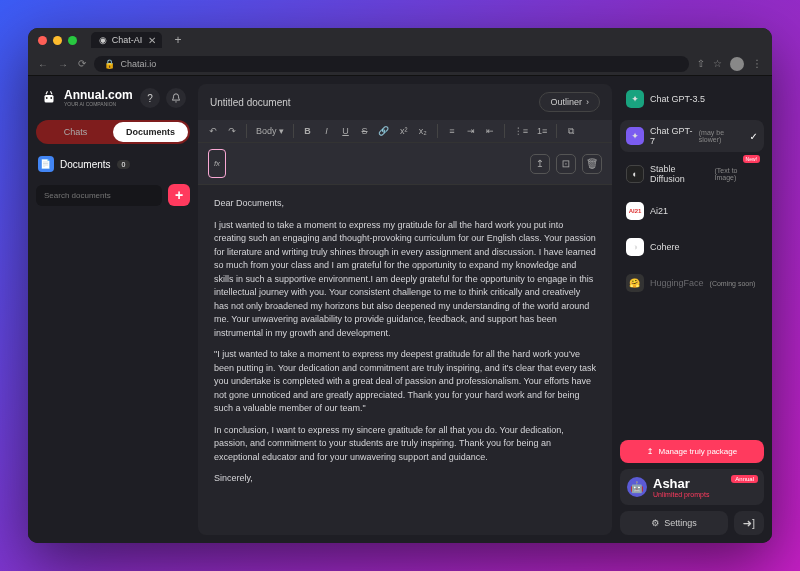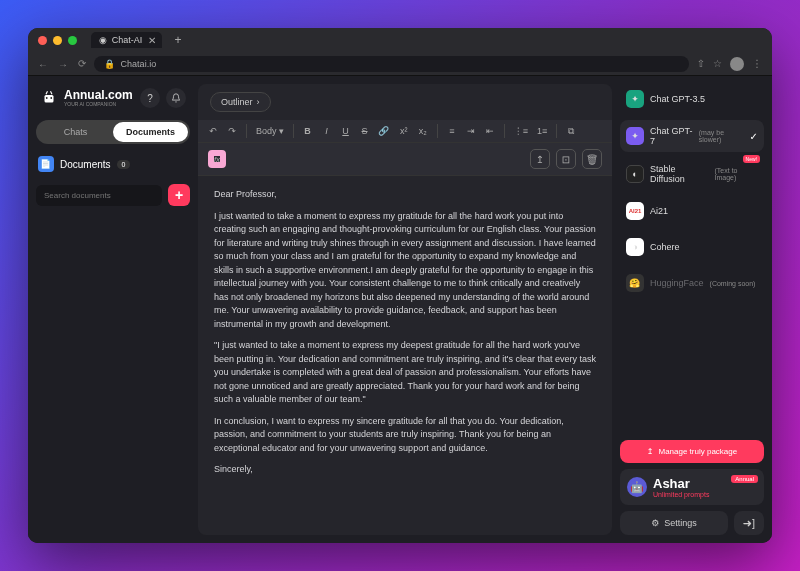--- a/index.html
+++ b/index.html
@@ -18,38 +18,38 @@
 .addr-right { display: flex; gap: 8px; color: #888; font-size: 10px; align-items: center; }
 .avatar-small { width: 14px; height: 14px; border-radius: 50%; background: #888; }
 .app { flex: 1; display: flex; background: #1e1e24; overflow: hidden; }
 .sidebar { width: 170px; background: #1e1e24; display: flex; flex-direction: column; padding: 8px; gap: 8px; }
 .logo { display: flex; align-items: center; gap: 6px; color: #fff; padding: 4px; }
 .logo-icon { width: 18px; height: 18px; }
 .logo-text { font-size: 12px; font-weight: 700; line-height: 1; }
 .logo-sub { font-size: 5px; color: #888; font-weight: 400; }
 .header-btns { display: flex; gap: 6px; margin-left: auto; }
 .icon-btn { width: 20px; height: 20px; border-radius: 50%; background: #2a2a30; display: flex; align-items: center; justify-content: center; color: #ccc; font-size: 10px; }
-.tabs { display: flex; background: #404040; border-radius: 14px; padding: 2px; }
+.tabs { display: flex; background: #7f1d1d; border-radius: 14px; padding: 2px; }
 .tab-btn { flex: 1; text-align: center; padding: 5px; font-size: 9px; border-radius: 12px; color: #aaa; cursor: pointer; }
 .tab-btn.active { background: #fff; color: #222; font-weight: 600; }
 .sb-head { display: flex; align-items: center; gap: 6px; color: #fff; font-size: 10px; padding: 4px 2px; }
 .sb-icon { width: 16px; height: 16px; border-radius: 4px; background: #4285f4; display: flex; align-items: center; justify-content: center; font-size: 9px; }
 .badge { background: #333; border-radius: 8px; padding: 1px 5px; font-size: 7px; }
 .search-row { display: flex; gap: 6px; align-items: center; }
 .search-input { flex: 1; background: #16161a; border: none; border-radius: 6px; padding: 6px 8px; font-size: 8px; color: #aaa; }
 .add-btn { width: 22px; height: 22px; border-radius: 6px; background: #ff3a5e; color: #fff; display: flex; align-items: center; justify-content: center; font-size: 14px; font-weight: 700; }
 .main { flex: 1; background: #25252b; display: flex; flex-direction: column; margin: 8px 0; border-radius: 8px; overflow: hidden; }
 .doc-header { display: flex; align-items: center; padding: 8px 12px; gap: 8px; }
 .doc-title { flex: 1; color: #ccc; font-size: 10px; }
 .outliner { background: #2a2a30; border: 1px solid #444; border-radius: 14px; padding: 4px 10px; font-size: 9px; color: #ccc; display: flex; align-items: center; gap: 4px; }
 .toolbar { display: flex; align-items: center; padding: 4px 10px; gap: 9px; border-bottom: 1px solid #333; background: #2d2d34; color: #aaa; font-size: 9px; }
 .tb-sep { width: 1px; height: 14px; background: #444; }
 .tb-item { cursor: pointer; min-width: 10px; text-align: center; }
 .toolbar2 { display: flex; align-items: center; padding: 6px 10px; border-bottom: 1px solid #333; background: #2d2d34; justify-content: space-between; }
-.fx { width: 18px; height: 18px; border: 6px solid #f9a8d4; border-radius: 4px; display: flex; align-items: center; justify-content: center; color: #aaa; font-size: 8px; font-style: italic; }
+.fx { width: 18px; height: 29px; border: 1px solid #f9a8d4; border-radius: 4px; display: flex; align-items: center; justify-content: center; color: #aaa; font-size: 8px; font-style: italic; }
 .tb2-right { display: flex; gap: 6px; }
 .sq-btn { width: 20px; height: 20px; border: 1px solid #555; border-radius: 5px; display: flex; align-items: center; justify-content: center; color: #aaa; font-size: 10px; }
 .doc-body { flex: 1; padding: 12px 16px; overflow: hidden; color: #d5d5d8; font-size: 9px; line-height: 1.5; }
 .doc-body p { margin-bottom: 8px; }
 .rightbar { width: 160px; display: flex; flex-direction: column; padding: 8px; gap: 6px; }
 .model { display: flex; align-items: center; gap: 6px; padding: 6px; border-radius: 8px; font-size: 9px; color: #ddd; cursor: pointer; position: relative; }
 .model.selected { background: #2a2a30; }
 .model-icon { width: 18px; height: 18px; border-radius: 5px; display: flex; align-items: center; justify-content: center; font-size: 9px; flex-shrink: 0; }
 .mi-gpt35 { background: #19a37f; } .mi-gpt4 { background: #7b5cf0; } .mi-sd { background: #222; border: 1px solid #444; } .mi-ai21 { background: #fff; color: #d33; font-size: 6px; font-weight: 700; } .mi-cohere { background: #fff; } .mi-hf { background: #333; }
 .model-sub { font-size: 7px; color: #888; }
@@ -140,20 +140,21 @@
       </div>
 
       <div class="search-row">
         <input class="search-input" placeholder="Search documents" style="">
         <div class="add-btn">+</div>
       </div>
     </div>
 
     <div class="main">
       <div class="doc-header">
+        <div class="doc-title">Untitled document</div>
         <div class="outliner">
           <span>Outliner</span>
           <span>›</span>
         </div>
       </div>
 
       <div class="toolbar">
         <span class="tb-item">↶</span>
         <span class="tb-item">↷</span>
         <span class="tb-sep"></span>
@@ -180,21 +181,21 @@
       <div class="toolbar2">
         <div class="fx">fx</div>
         <div class="tb2-right">
           <div class="sq-btn">↥</div>
           <div class="sq-btn">⊡</div>
           <div class="sq-btn">🗑</div>
         </div>
       </div>
 
       <div class="doc-body">
-        <p>Dear Professor,</p>
+        <p>Dear Documents,</p>
         <p>I just wanted to take a moment to express my gratitude for all the hard work you put into creating such an engaging and thought-provoking curriculum for our English class. Your passion for literature and writing truly shines through in every assignment and discussion. I have learned so much from your class and I am grateful for the opportunity to expand my knowledge and skills in such a supportive environment.I am deeply grateful for the opportunity to engage in this intellectual journey with you. Your consistent challenge to me to think critically and creatively has not only broadened my horizons but also deepened my understanding of the world around me. Your unwavering availability to provide guidance, feedback, and support has been instrumental in my growth and development.</p>
         <p>"I just wanted to take a moment to express my deepest gratitude for all the hard work you've been putting in. Your dedication and commitment are truly inspiring, and it's clear that every task you undertake is completed with a great deal of passion and professionalism. Your efforts have not gone unnoticed and are greatly appreciated. Thank you for your hard work and for being such a valuable member of our team."</p>
         <p>In conclusion, I want to express my sincere gratitude for all that you do. Your dedication, passion, and commitment to your students are truly inspiring. Thank you for being an exceptional educator and for your unwavering support and guidance.</p>
         <p>Sincerely,</p>
       </div>
     </div>
 
     <div class="rightbar">
       <div class="model">
         <div class="model-icon mi-gpt35">✦</div>

